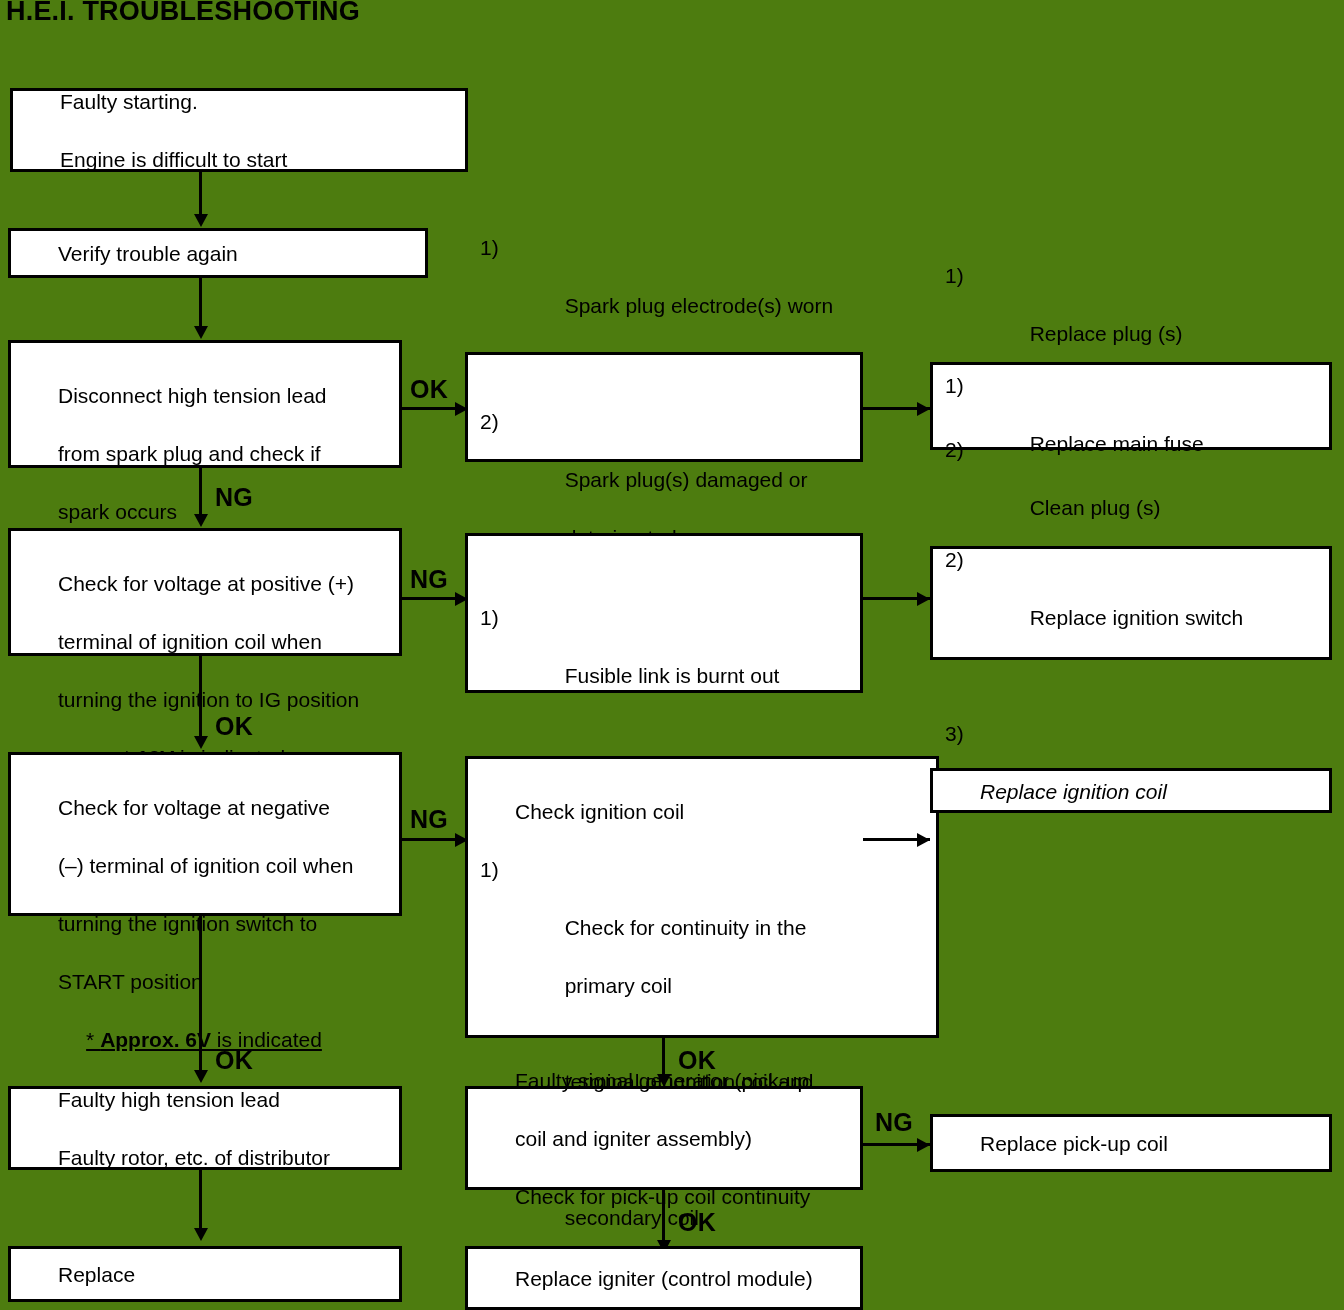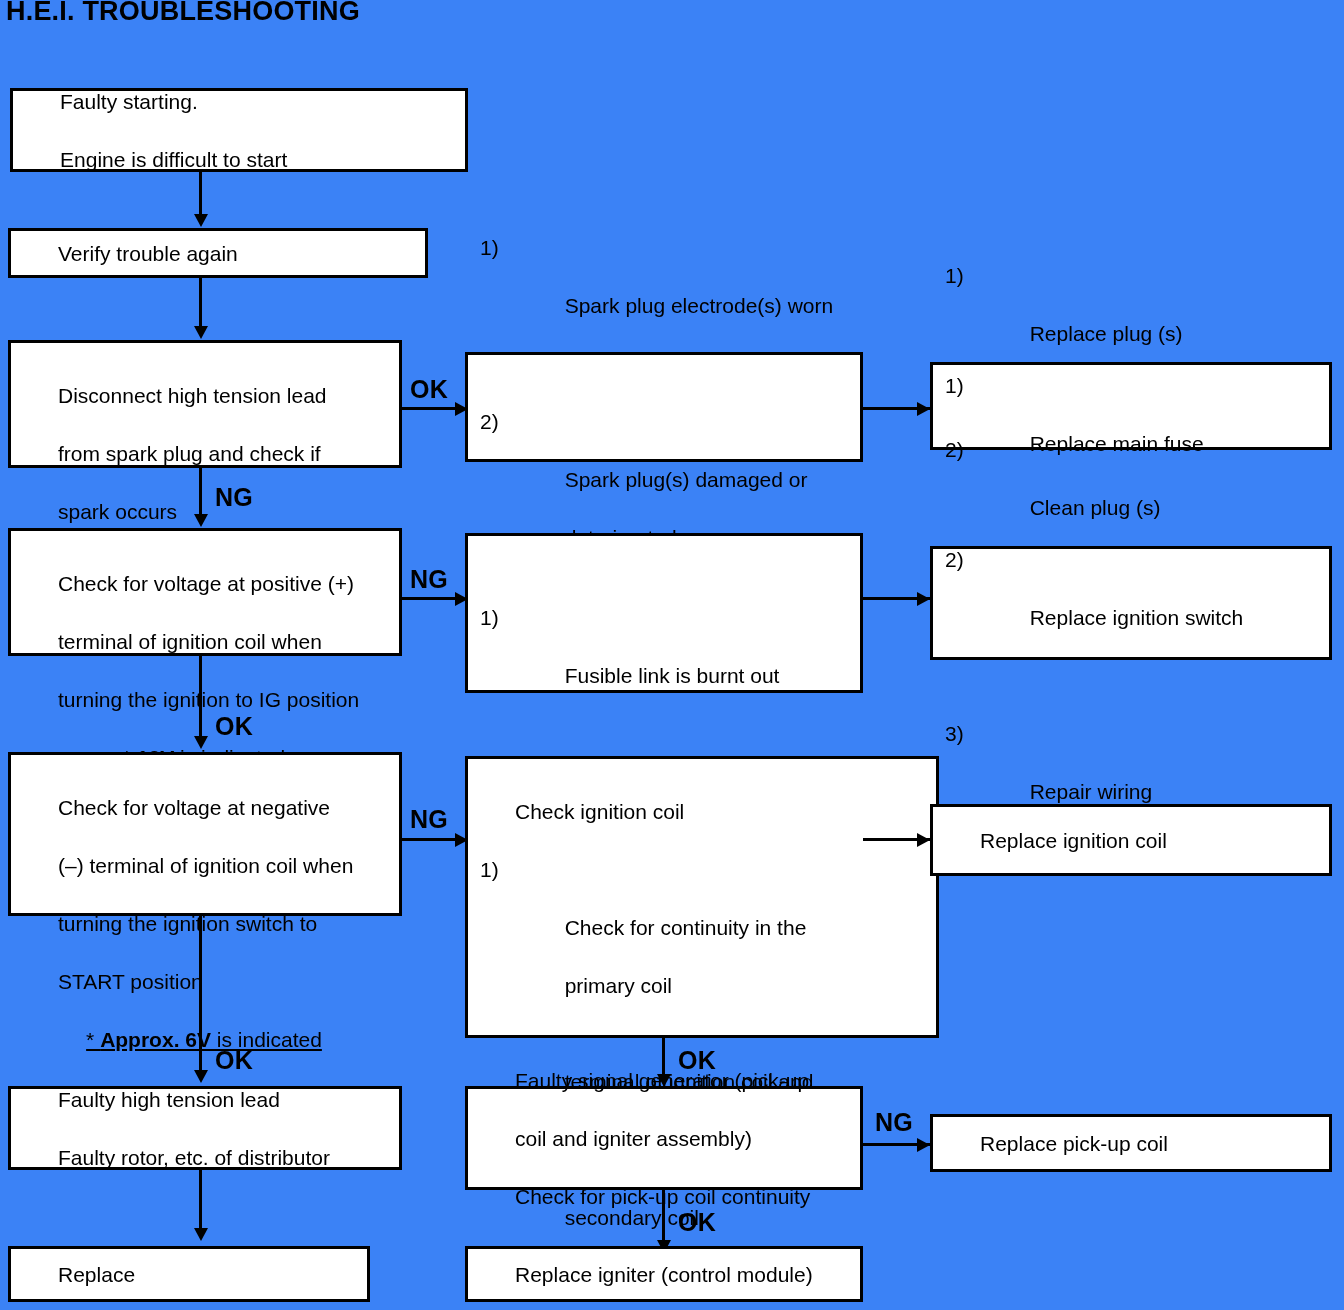--- a/index.html
+++ b/index.html
@@ -8,21 +8,21 @@
     background: #ffffff;
   }
   body {
     font-family: "Liberation Sans", sans-serif;
     color: #000000;
   }
   #page {
     position: relative;
     width: 1344px;
     height: 1310px;
-    background: #3b82f6;
+    background: #4d7c0f;
     overflow: hidden;
   }
   .title {
     position: absolute;
     left: 6px;
     top: -4px;
     font-size: 27px;
     font-weight: bold;
     letter-spacing: 0.2px;
     white-space: nowrap;
@@ -257,21 +257,21 @@
         <span>Measure the resistance of the</span><br>
         <span>secondary coil</span>
       </span>
       
     </div>
   </div>
 
   <div class="hline" style="left:863px; top:838px; width:67px;"></div>
   <div class="arrow-right" style="left:917px; top:833px;"></div>
 
-  <div class="box" style="left:930px; top:804px; width:402px; height:72px;">
+  <div class="box" style="left:930px; top:768px; width:402px; height:45px;font-style:italic;">
     <div class="txt center-v">
       <span>Replace ignition coil</span>
     </div>
   </div>
 
   <div class="vline" style="left:199px; top:916px; height:158px;"></div>
   <div class="arrow-down" style="left:194px; top:1070px;"></div>
   <div class="edge-label" style="left:215px; top:1046px;">OK</div>
 
   <div class="vline" style="left:662px; top:1038px; height:40px;"></div>
@@ -303,25 +303,25 @@
     </div>
   </div>
 
   <div class="vline" style="left:199px; top:1170px; height:62px;"></div>
   <div class="arrow-down" style="left:194px; top:1228px;"></div>
 
   <div class="vline" style="left:662px; top:1190px; height:54px;"></div>
   <div class="arrow-down" style="left:657px; top:1240px;"></div>
   <div class="edge-label" style="left:678px; top:1208px;">OK</div>
 
-  <div class="box" style="left:8px; top:1246px; width:362px; height:56px;">
+  <div class="box" style="left:8px; top:1246px; width:394px; height:56px;">
     <div class="txt center-v">
       <span>Replace</span>
     </div>
   </div>
 
-  <div class="box" style="left:465px; top:1246px; width:398px; height:56px;">
+  <div class="box" style="left:465px; top:1246px; width:398px; height:64px;">
     <div class="txt center-v">
       <span>Replace igniter (control module)</span>
     </div>
   </div>
 
 </div>
 
 </body></html>

